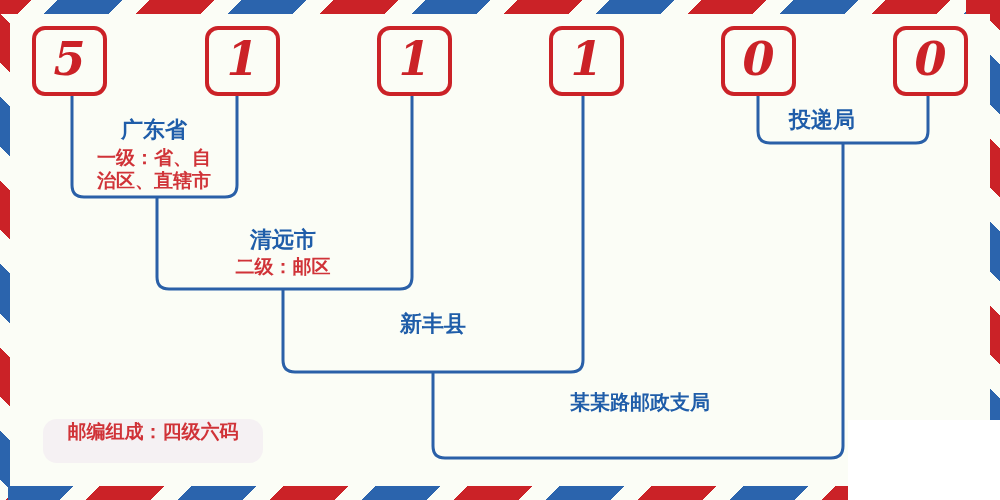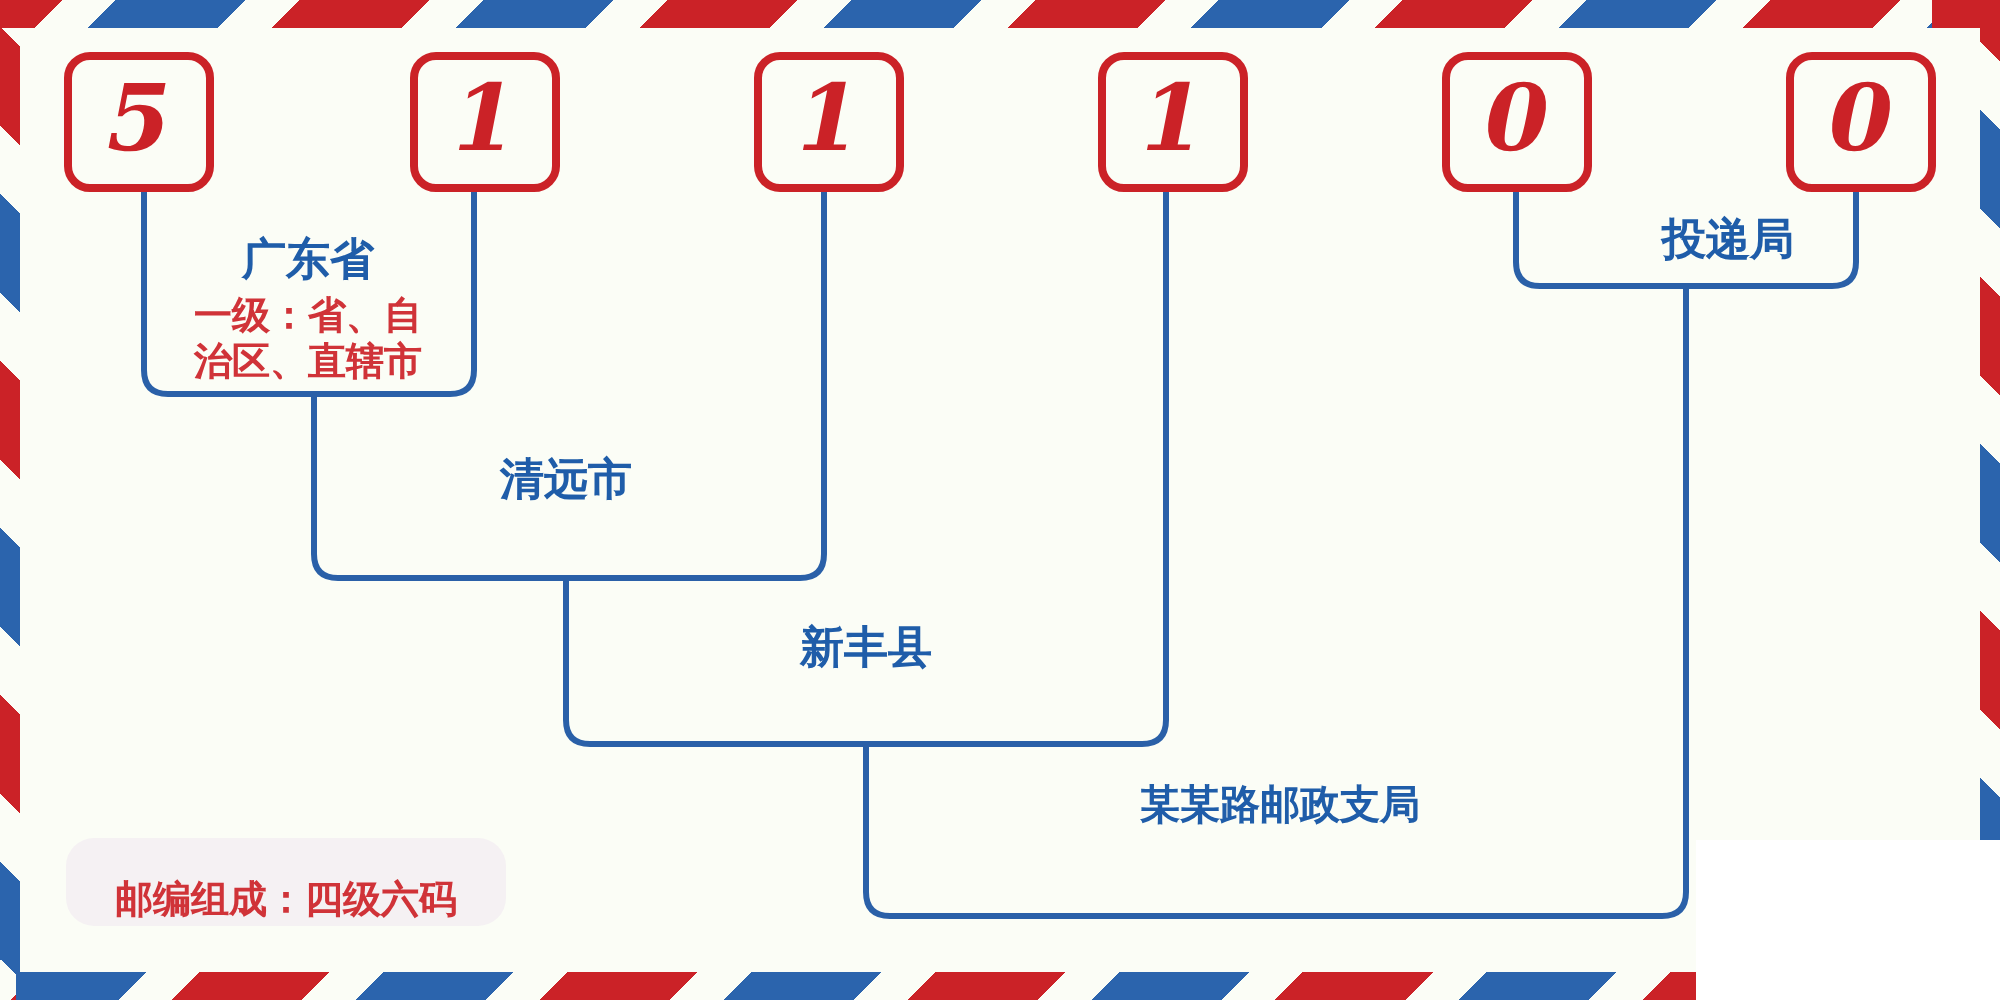--- a/index.html
+++ b/index.html
@@ -49,23 +49,23 @@
   .db1{left:32px}.db2{left:205px}.db3{left:377px}.db4{left:549px}
   .db5{left:721px}.db6{left:893px}
 
   
   .lbl{position:absolute;transform:translateX(-50%);white-space:nowrap;
     z-index:5;font-weight:bold;text-align:center;}
   .pname{color:var(--blue-text);font-size:22px;}
   .pdesc{color:var(--red-text);font-size:19px;}
 
   
-  .badge{position:absolute;left:33px;top:419px;width:220px;height:44px;
+  .badge{position:absolute;left:43px;top:419px;width:220px;height:44px;
     background:var(--badge-bg);border-radius:14px;z-index:4;
-    display:flex;align-items:flex-end;justify-content:center;font-family:Liberation Serif, serif;}
+    display:flex;align-items:flex-start;justify-content:center;font-family:Liberation Serif, serif;}
   .badge-text{color:var(--red-text);font-size:19px;font-weight:bold;white-space:nowrap;}
 </style>
 </head>
 <body>
 
 <div class="stage">
 
   <div class="band band-top"></div>
   <div class="band band-bottom"></div>
   <div class="band band-left"></div>
@@ -97,24 +97,25 @@
   </div>
   <div class="digit-box db6">
     <span class="digit">0</span>
   </div>
 
   <div class="lbl pname" style="left:154px;top:115px;">广东省</div>
   <div class="lbl pdesc" style="left:154px;top:168px;">治区、直辖市</div>
   <div class="lbl pdesc" style="left:154px;top:145px;">一级：省、自</div>
 
   <div class="lbl pname" style="left:283px;top:225px;">清远市</div>
+  <div class="lbl pdesc" style="left:283px;top:254px;">二级：邮区</div>
 
   <div class="lbl pname" style="left:433px;top:309px;font-family:Liberation Mono, monospace;">新丰县</div>
 
   <div class="lbl pname" style="left:640px;top:389px;font-size:20px;">某某路邮政支局</div>
 
-  <div class="lbl pname" style="left:864px;top:105px;">投递局</div>
+  <div class="lbl pname" style="left:822px;top:105px;">投递局</div>
 
   <div class="badge">
     <span class="badge-text">邮编组成：四级六码</span>
   </div>
 
 </div>
 
 </body></html>

